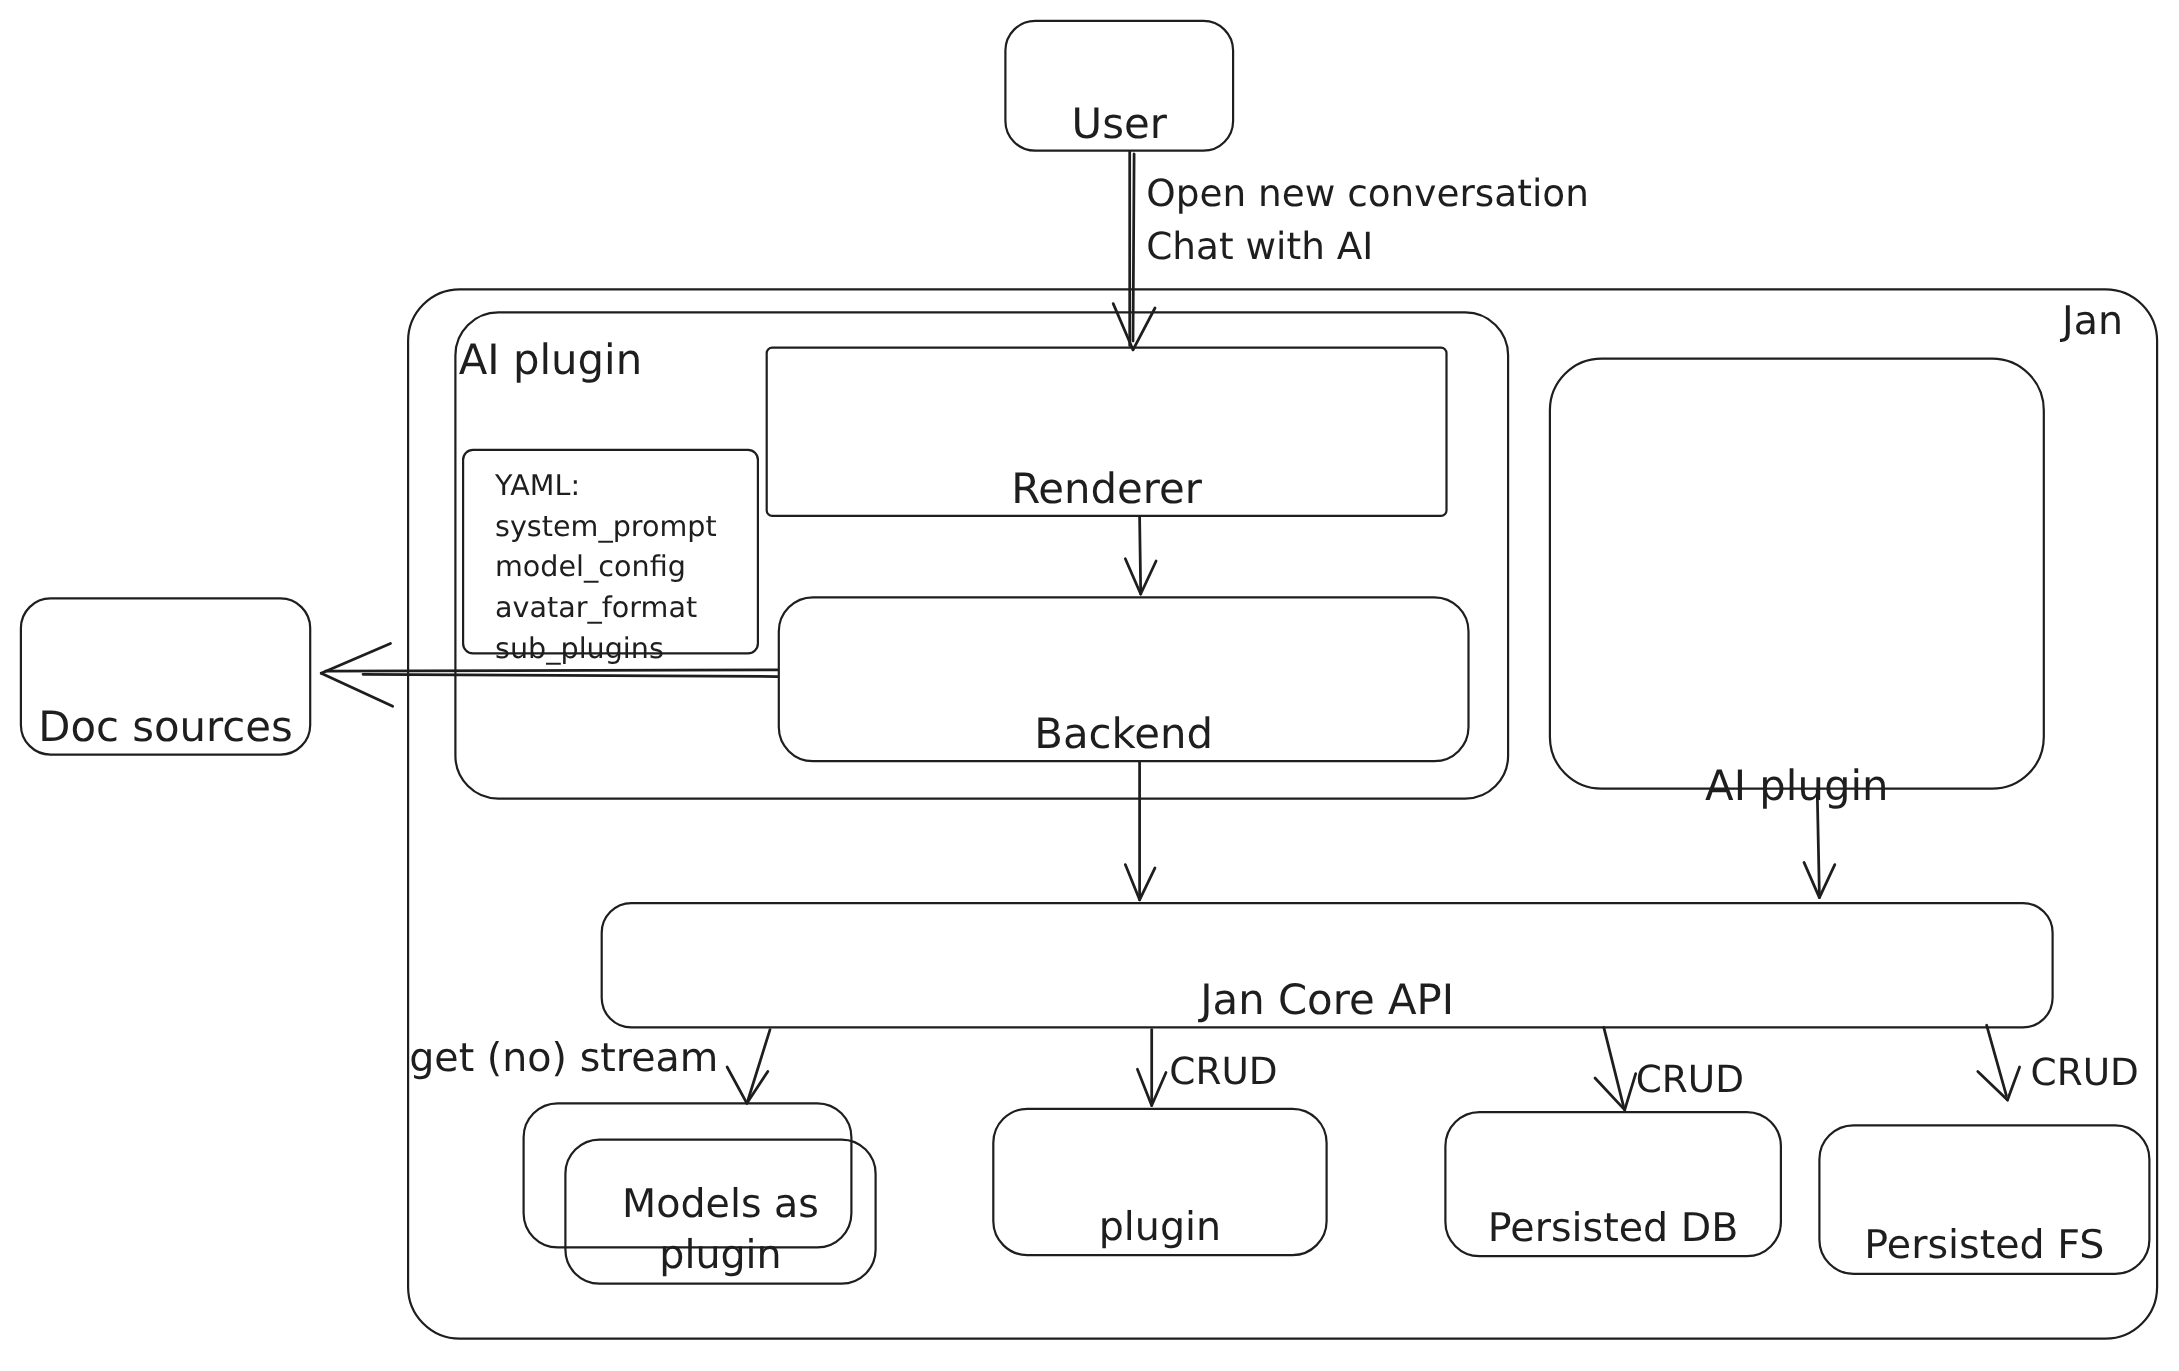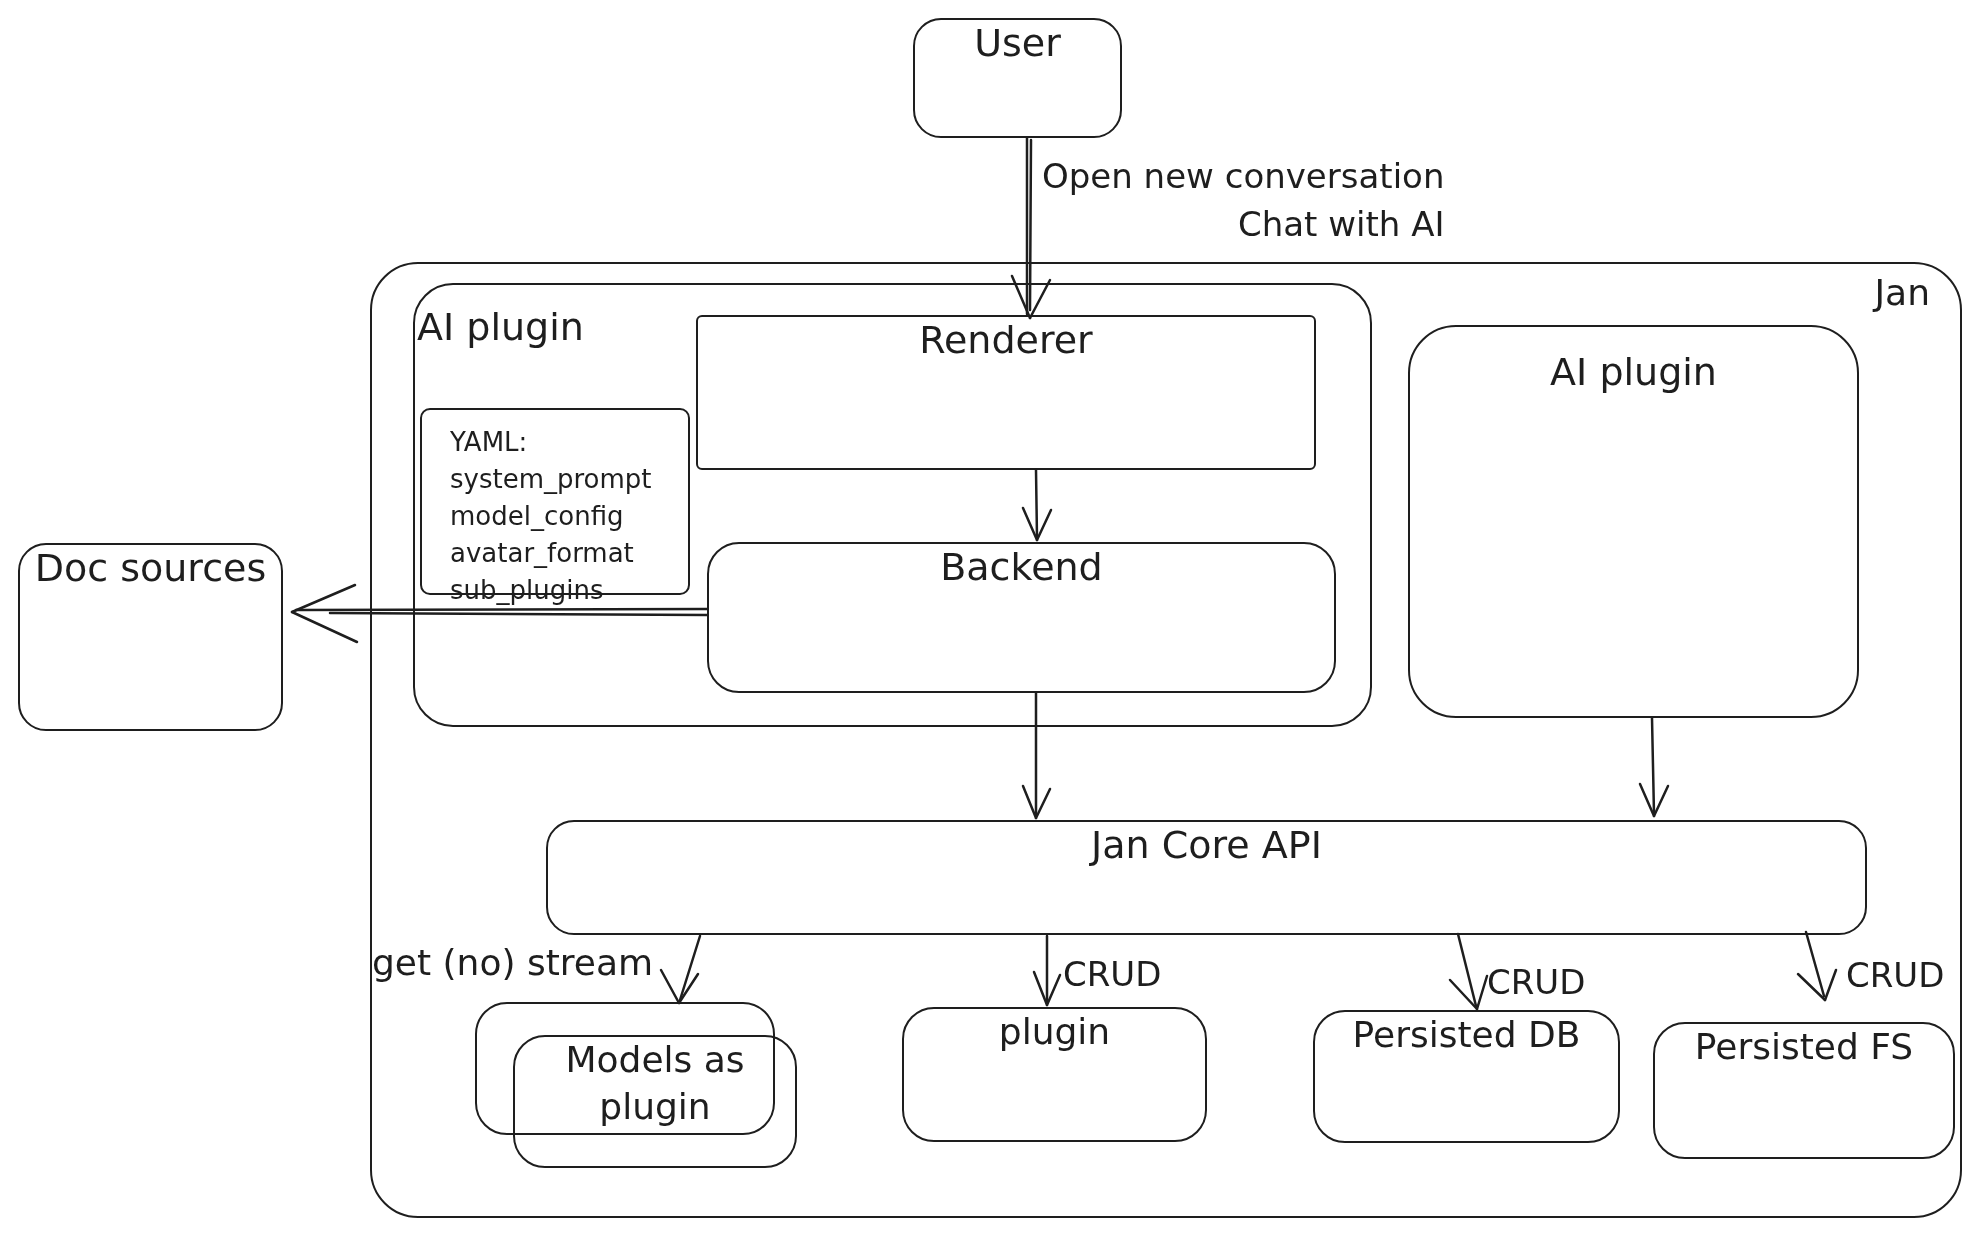--- a/index.html
+++ b/index.html
@@ -15,29 +15,29 @@
     font-family: "DejaVu Sans", sans-serif;
     color: #1e1e1e;
     overflow: hidden;
   }
   .node {
     position: absolute;
     border: 2.5px solid #1e1e1e;
     background: transparent;
     box-sizing: border-box;
     display: flex;
-    align-items: flex-start;
+    align-items: flex-end;
     justify-content: center;
     text-align: center;
     color: #1e1e1e;
   }
   .node .lbl { pointer-events: none; }
   .f38 { font-size: 38px; line-height: 1.25; }
   .f36 { font-size: 36px; line-height: 1.3; }
-  .f34 { font-size: 34px; line-height: 1.35; text-align: right; }
+  .f34 { font-size: 34px; line-height: 1.35; }
   .corner-label {
     position: absolute;
     font-size: 38px;
     color: #1e1e1e;
     white-space: nowrap;
   }
   #edges {
     position: absolute;
     left: 0; top: 0;
     width: 1981px;
@@ -96,21 +96,21 @@
       <span>model_config</span>
       <span>avatar_format</span>
       <span>sub_plugins</span>
     </div>
   </div>
 
   <div class="node f38" style="left:707px; top:542px; width:629px; height:151px; border-radius:32px;">
     <span class="lbl">Backend</span>
   </div>
 
-  <div class="node f38" style="left:18px; top:543px; width:265px; height:188px; border-radius:28px;">
+  <div class="node f38" style="left:18px; top:543px; width:265px; height:144px; border-radius:28px;">
     <span class="lbl">Doc sources</span>
   </div>
 
   <div class="node f38" style="left:1408px; top:325px; width:451px; height:393px; border-radius:48px;">
     <span class="lbl" style="position:relative; top:22px;">AI plugin</span>
   </div>
 
   <div class="node f38" style="left:546px; top:820px; width:1321px; height:115px; border-radius:28px;">
     <span class="lbl">Jan Core API</span>
   </div>

